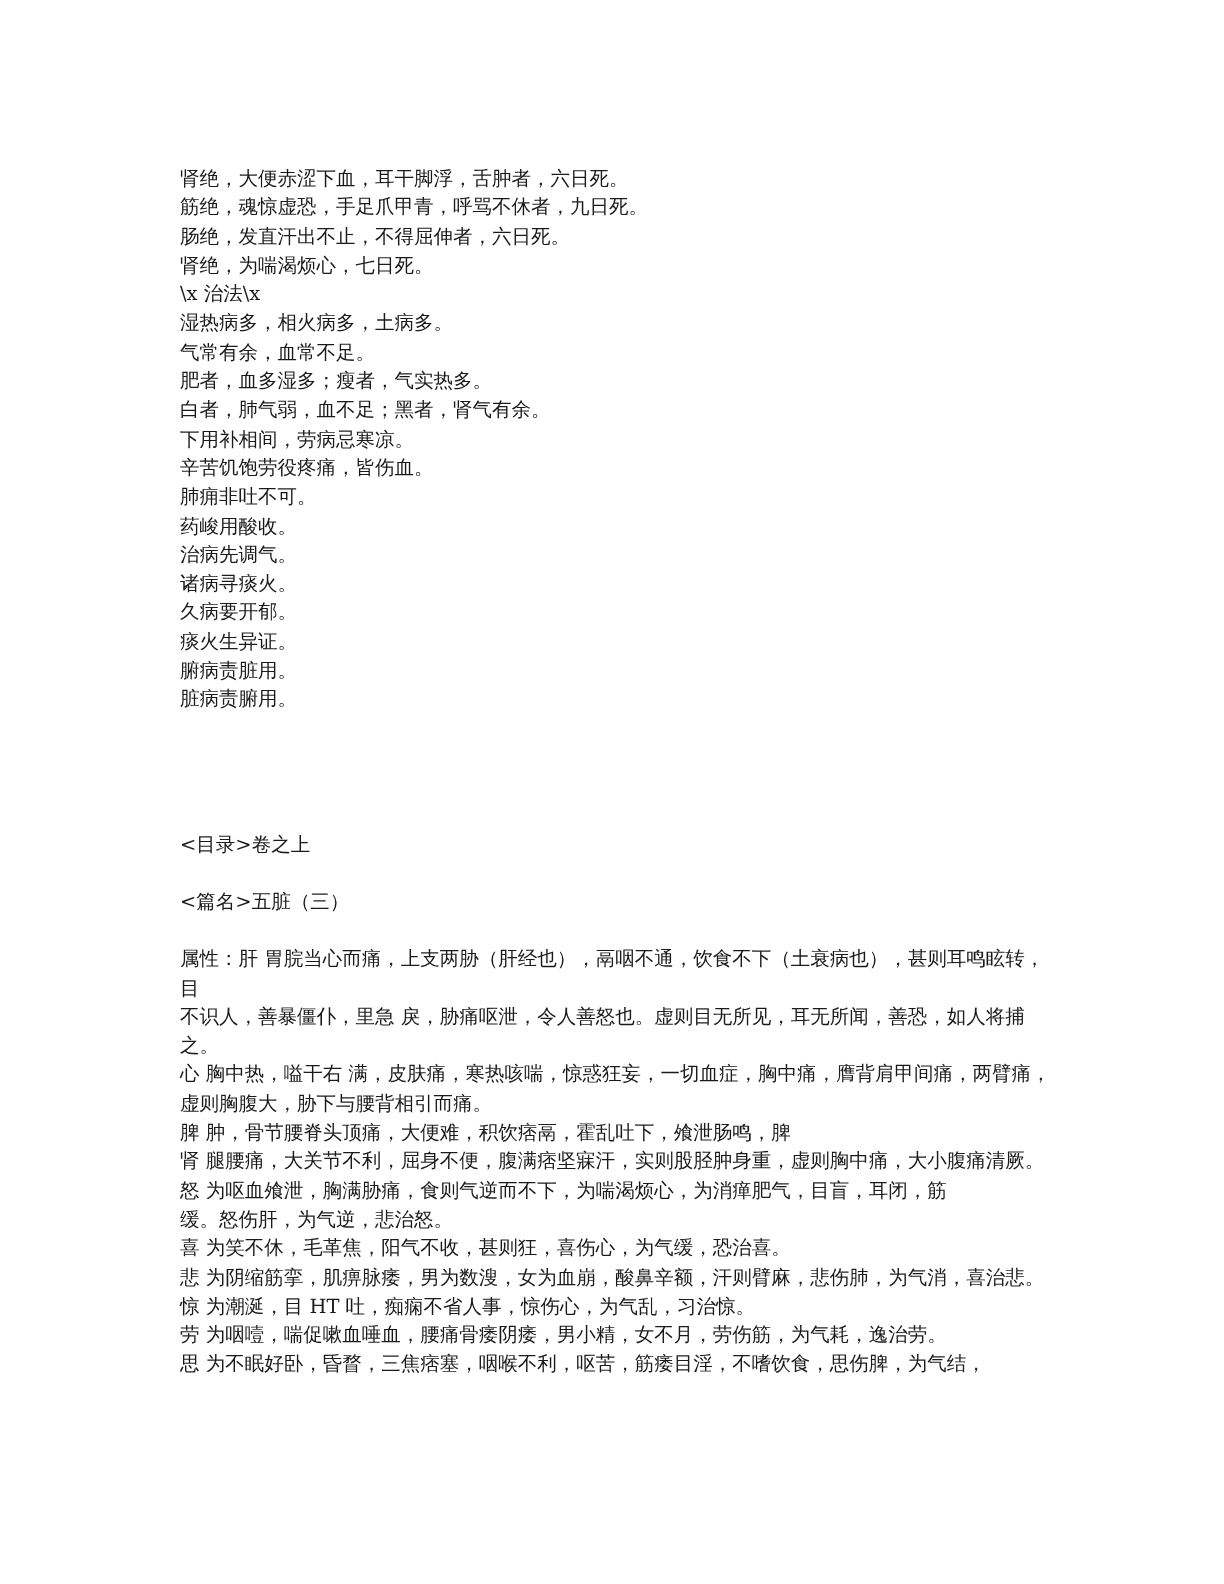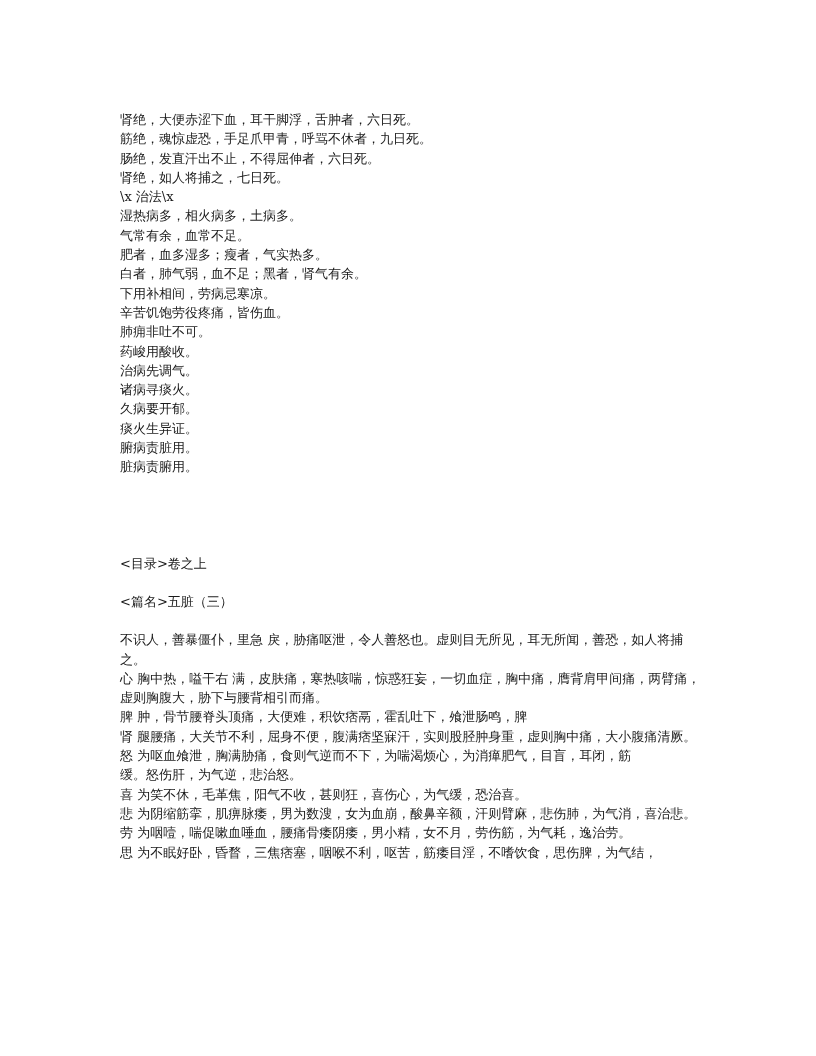--- a/index.html
+++ b/index.html
@@ -12,21 +12,21 @@
   .para { margin:0; }
 </style>
 </head>
 <body>
 
 <div class="page">
   <div>
     <p class="line">肾绝，大便赤涩下血，耳干脚浮，舌肿者，六日死。</p>
     <p class="line">筋绝，魂惊虚恐，手足爪甲青，呼骂不休者，九日死。</p>
     <p class="line">肠绝，发直汗出不止，不得屈伸者，六日死。</p>
-    <p class="line">肾绝，如人将捕之，七日死。</p>
+    <p class="line">肾绝，为喘渴烦心，七日死。</p>
     <p class="line">\x 治法\x</p>
     <p class="line">湿热病多，相火病多，土病多。</p>
     <p class="line">气常有余，血常不足。</p>
     <p class="line">肥者，血多湿多；瘦者，气实热多。</p>
     <p class="line">白者，肺气弱，血不足；黑者，肾气有余。</p>
     <p class="line">下用补相间，劳病忌寒凉。</p>
     <p class="line">辛苦饥饱劳役疼痛，皆伤血。</p>
     <p class="line">肺痈非吐不可。</p>
     <p class="line">药峻用酸收。</p>
     <p class="line">治病先调气。</p>
@@ -38,24 +38,26 @@
   </div>
 
   <div class="gap-large"></div>
 
   <p class="line">&lt;目录&gt;卷之上</p>
   <div class="gap-small"></div>
   <p class="line">&lt;篇名&gt;五脏（三）</p>
   <div class="gap-small"></div>
 
   <div>
+    <p class="para">属性：肝  胃脘当心而痛，上支两胁（肝经也），鬲咽不通，饮食不下（土衰病也），甚则耳鸣眩转，目</p>
     <p class="para">不识人，善暴僵仆，里急  戾，胁痛呕泄，令人善怒也。虚则目无所见，耳无所闻，善恐，如人将捕之。</p>
     <p class="para">心  胸中热，嗌干右  满，皮肤痛，寒热咳喘，惊惑狂妄，一切血症，胸中痛，膺背肩甲间痛，两臂痛，虚则胸腹大，胁下与腰背相引而痛。</p>
     <p class="para">脾  肿，骨节腰脊头顶痛，大便难，积饮痞鬲，霍乱吐下，飧泄肠鸣，脾</p>
     <p class="para">肾  腿腰痛，大关节不利，屈身不便，腹满痞坚寐汗，实则股胫肿身重，虚则胸中痛，大小腹痛清厥。</p>
     <p class="para">怒  为呕血飧泄，胸满胁痛，食则气逆而不下，为喘渴烦心，为消瘅肥气，目盲，耳闭，筋</p>
     <p class="para">缓。怒伤肝，为气逆，悲治怒。</p>
     <p class="para">喜  为笑不休，毛革焦，阳气不收，甚则狂，喜伤心，为气缓，恐治喜。</p>
     <p class="para">悲  为阴缩筋挛，肌痹脉痿，男为数溲，女为血崩，酸鼻辛额，汗则臂麻，悲伤肺，为气消，喜治悲。</p>
+    <p class="para">惊  为潮涎，目 HT  吐，痴痫不省人事，惊伤心，为气乱，习治惊。</p>
     <p class="para">劳  为咽噎，喘促嗽血唾血，腰痛骨痿阴痿，男小精，女不月，劳伤筋，为气耗，逸治劳。</p>
     <p class="para">思  为不眠好卧，昏瞀，三焦痞塞，咽喉不利，呕苦，筋痿目淫，不嗜饮食，思伤脾，为气结，</p>
   </div>
 </div>
 
 </body></html>

